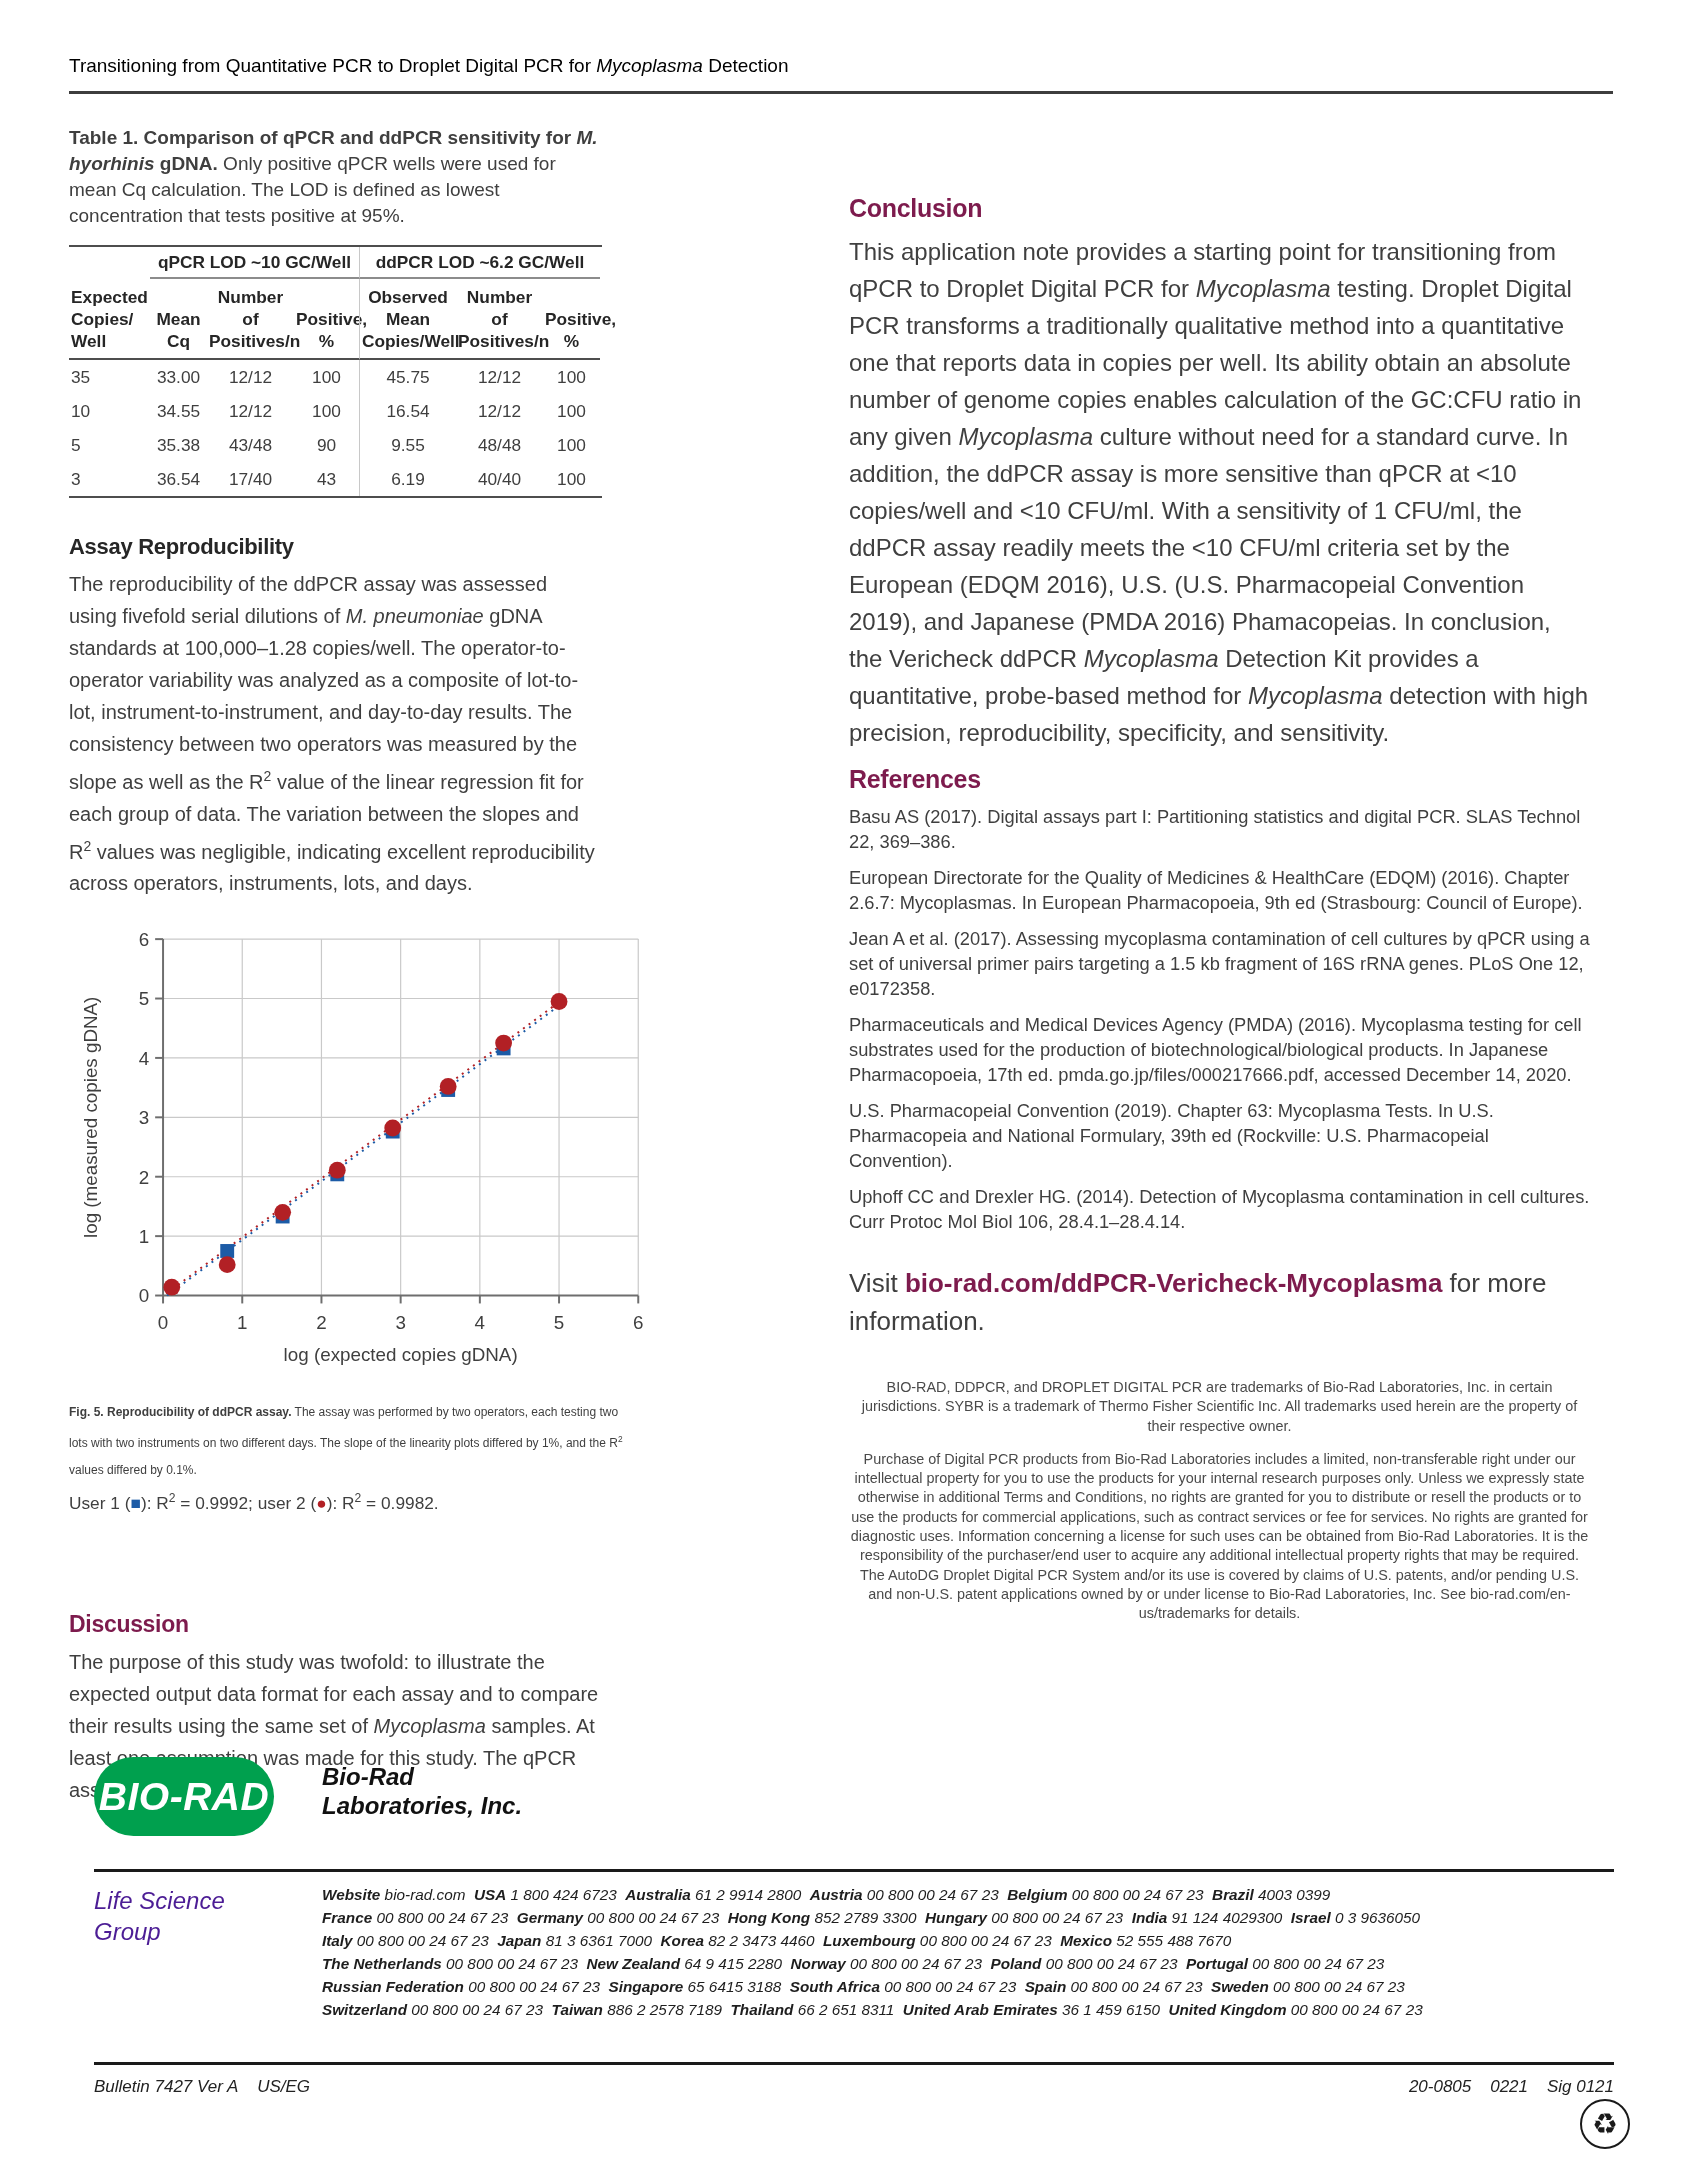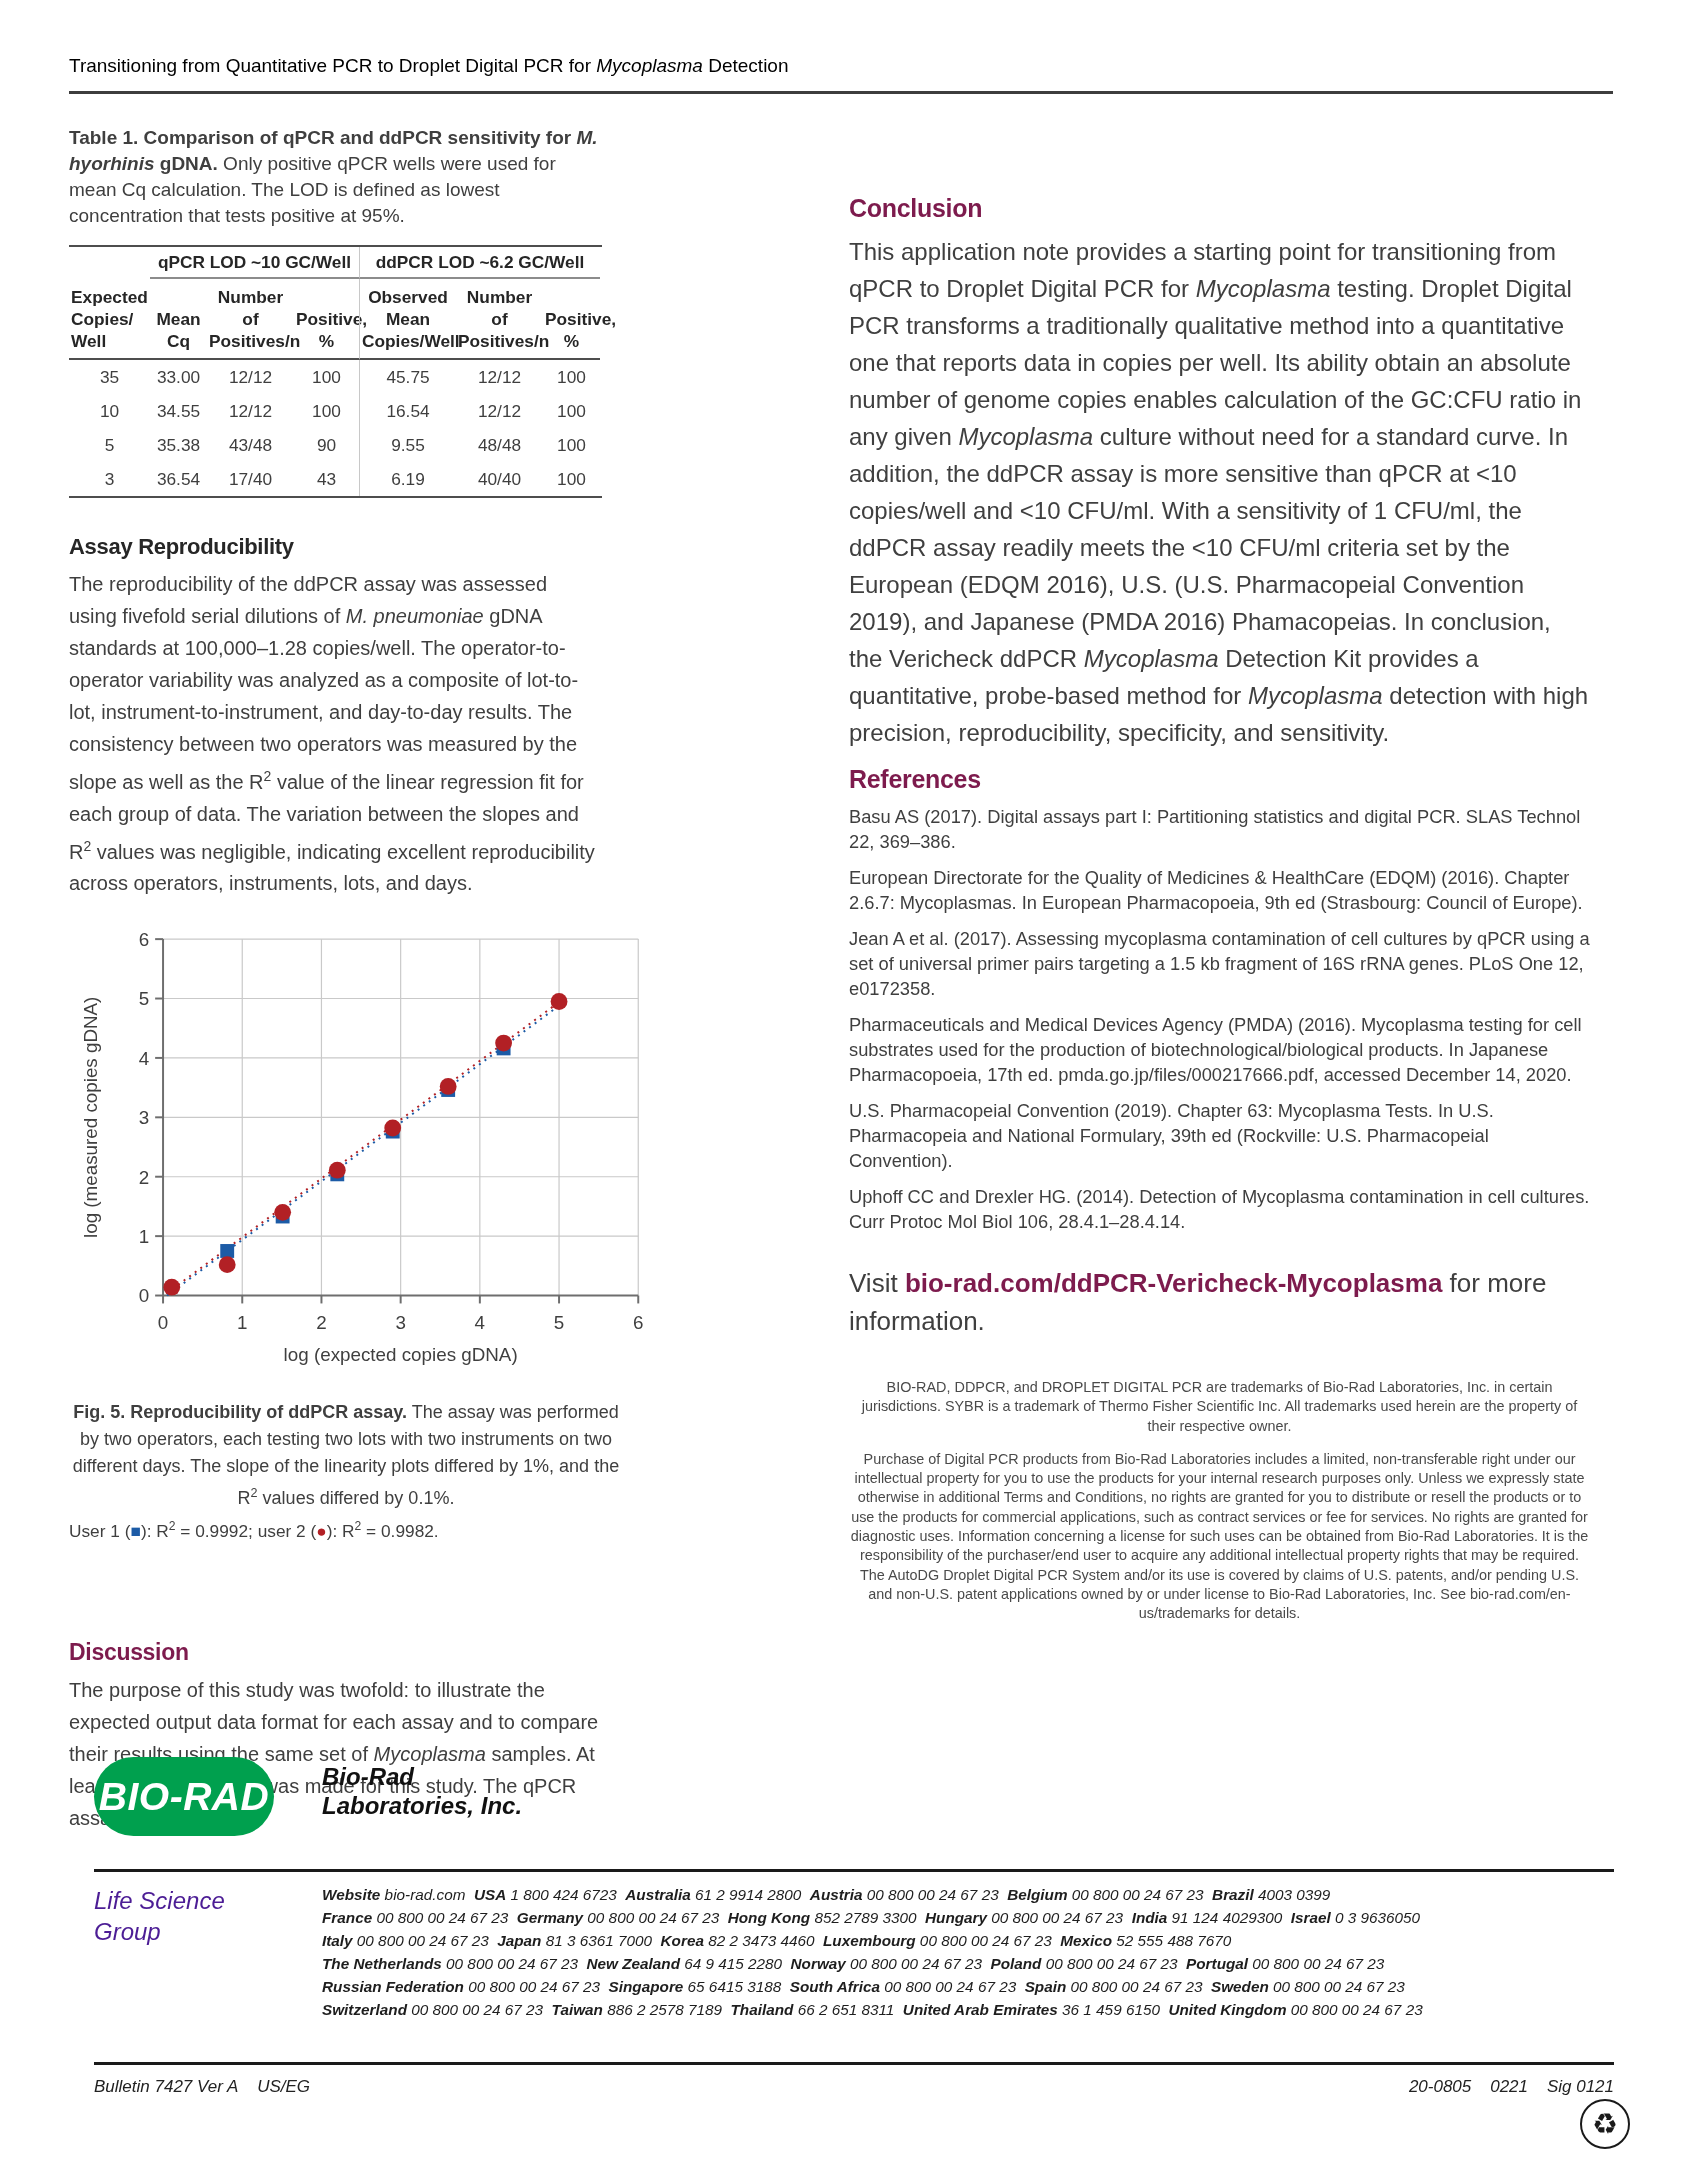--- a/index.html
+++ b/index.html
@@ -19,37 +19,37 @@
   .tbl{display:grid;grid-template-columns:81px 57px 87px 65px 97px 87px 57px;
        width:533px;margin-top:16px;border-top:2px solid #4d4d4d;border-bottom:2px solid #4d4d4d;
        font-size:17.3px;color:#3f3f3f;}
   .tbl .gq,.tbl .gd{font-weight:bold;color:#262626;text-align:center;padding:5px 0 4px;border-bottom:2px solid #8c8c8c;}
   .tbl .gq{grid-column:2 / span 3;}
   .tbl .gd{grid-column:5 / span 3;}
   .tbl .th{display:flex;flex-direction:column;justify-content:flex-end;font-weight:bold;color:#262626;
            text-align:center;padding:7px 2px 6px;border-bottom:2px solid #4d4d4d;line-height:22px;}
   .tbl .th.left{text-align:left;}
   .tbl .td{text-align:center;padding:6px 2px;line-height:22px;}
-  .tbl .td.left{text-align:center;}
+  .tbl .td.left{text-align:left;}
   .tbl .div-l{border-left:1px solid #c8c8c8;}
   
   .h-black{font-size:22px;font-weight:bold;color:#262626;letter-spacing:-0.3px;margin-top:36px;}
   .h-maroon-l{font-size:23px;font-weight:bold;color:#7d1b4d;letter-spacing:-0.3px;margin-top:95px;}
   .h-maroon-r{font-size:25px;font-weight:bold;color:#7d1b4d;letter-spacing:-0.3px;margin-top:26px;}
   .body-l{font-size:20px;line-height:32px;margin-top:8px;width:530px;}
   .body-r{font-size:24px;line-height:37px;margin-top:10px;}
   .refs{margin-top:10px;}
   .ref{font-size:18.3px;line-height:25px;margin:0 0 11px 0;}
   .visit{font-size:26px;line-height:38px;margin-top:30px;color:#3f3f3f;}
   .visit .lnk{font-weight:bold;color:#7d1b4d;}
   .legal{font-size:14.4px;line-height:19.3px;color:#4a4a4a;margin-top:14px;text-align:center;}
   .legal.first{margin-top:38px;}
   
   .chart-wrap{margin-top:28px;}
-  .fig-caption{font-size:18px;line-height:27px;margin-top:24px;width:554px;text-align:center;}
+  .fig-caption{font-size:12px;line-height:27px;margin-top:24px;width:554px;}
   .fig-legend{font-size:17.3px;line-height:25px;margin-top:2px;color:#3f3f3f;}
   svg text.tick{font-size:19px;fill:#3f3f3f;font-family:"Liberation Sans",sans-serif;}
   svg text.axis-title{font-size:19px;fill:#3f3f3f;font-family:"Liberation Sans",sans-serif;}
   
   .logo{position:absolute;left:94px;top:1757px;width:180px;height:79px;background:#00a04e;
         border-radius:40px;display:flex;align-items:center;justify-content:center;}
   .logo span{color:#ffffff;font-weight:bold;font-style:italic;font-size:39px;letter-spacing:0.5px;}
   .company{position:absolute;left:322px;top:1762px;font-size:24px;line-height:29px;font-weight:bold;
            font-style:italic;color:#111;white-space:pre-line;}
   .footer-rule1{position:absolute;left:94px;top:1869px;width:1520px;height:3px;background:#1a1a1a;}

